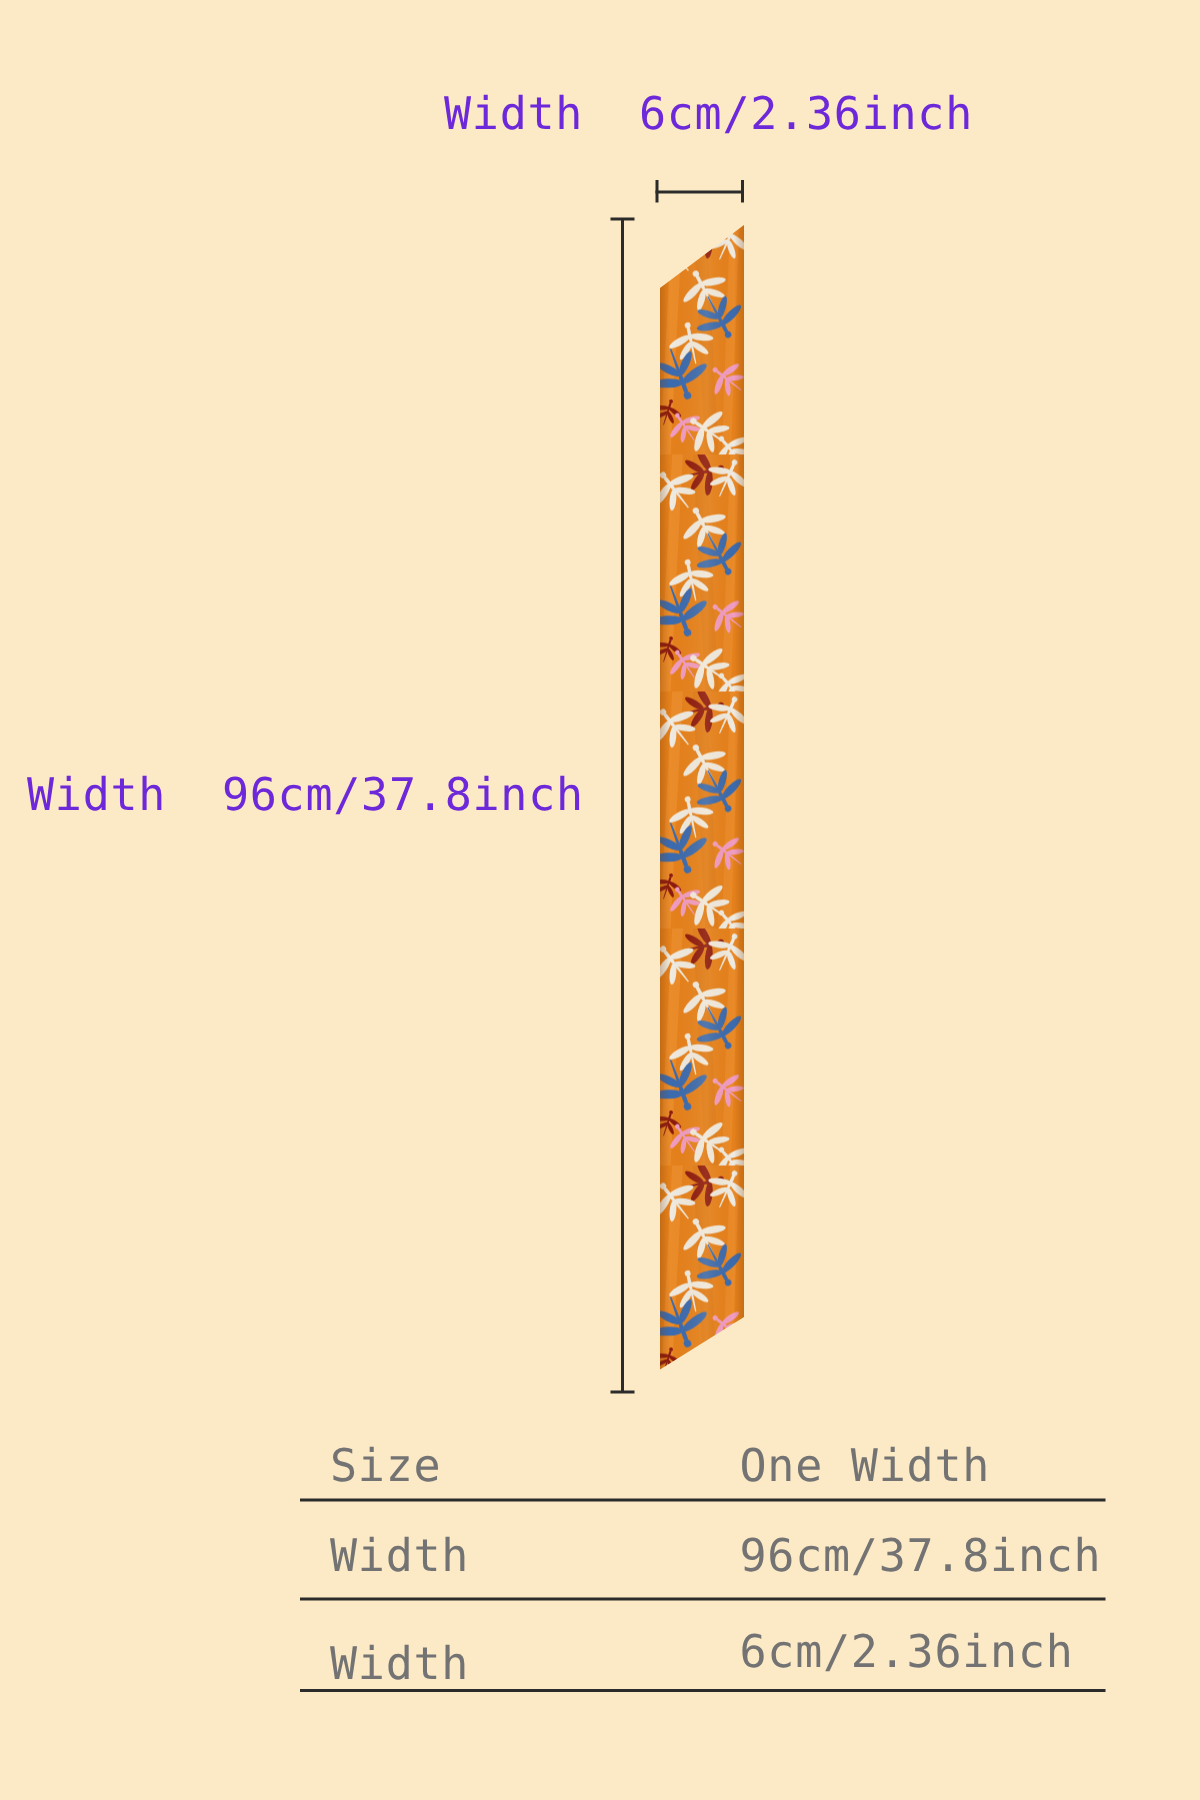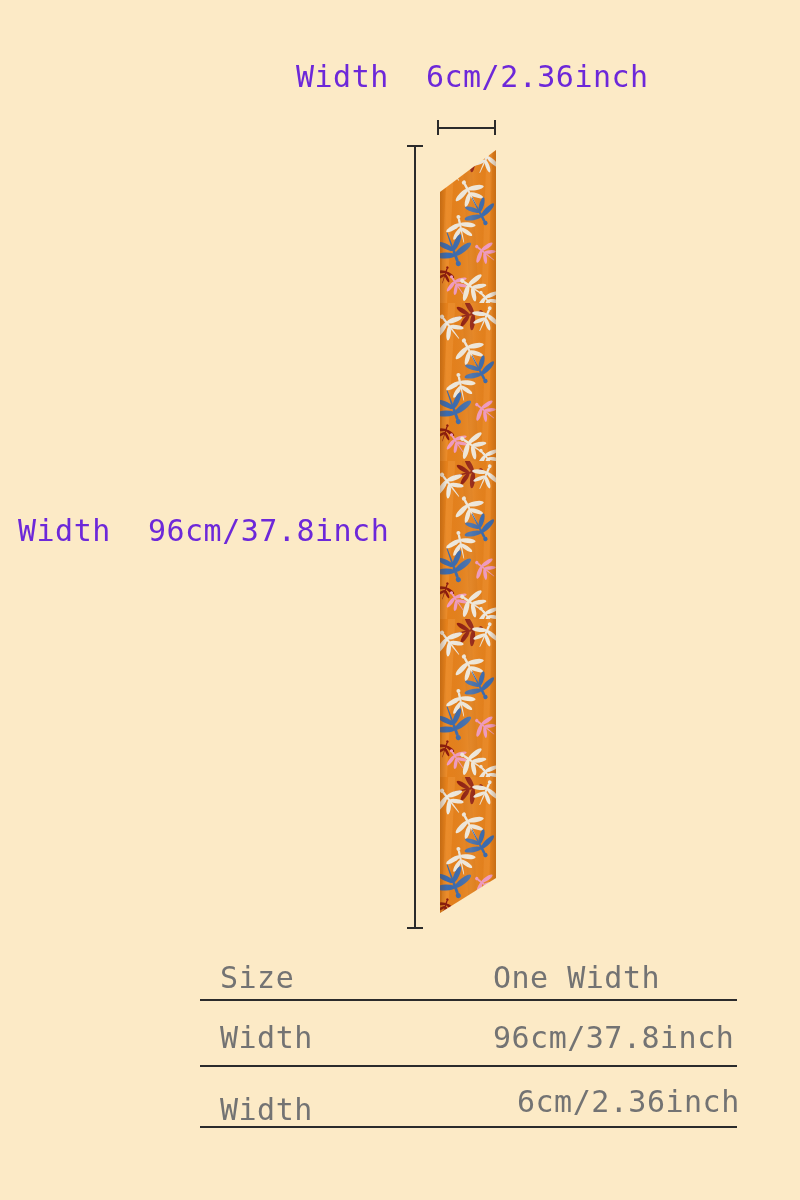--- a/index.html
+++ b/index.html
@@ -95,15 +95,15 @@
 <div>
   <div class="tcell col1" style="top:962px;">Size</div>
   <div class="tcell col2" style="top:962px;">One Width</div>
   <div class="tline" style="top:999px;"></div>
 
   <div class="tcell col1" style="top:1022px;">Width</div>
   <div class="tcell col2" style="top:1022px;">96cm/37.8inch</div>
   <div class="tline" style="top:1065px;"></div>
 
   <div class="tcell col1" style="top:1094px;">Width</div>
-  <div class="tcell col2" style="top:1086px;margin-left:24px;">6cm/2.36inch</div>
+  <div class="tcell col2" style="top:1086px;">6cm/2.36inch</div>
   <div class="tline" style="top:1126px;"></div>
 </div>
 
 </body></html>

